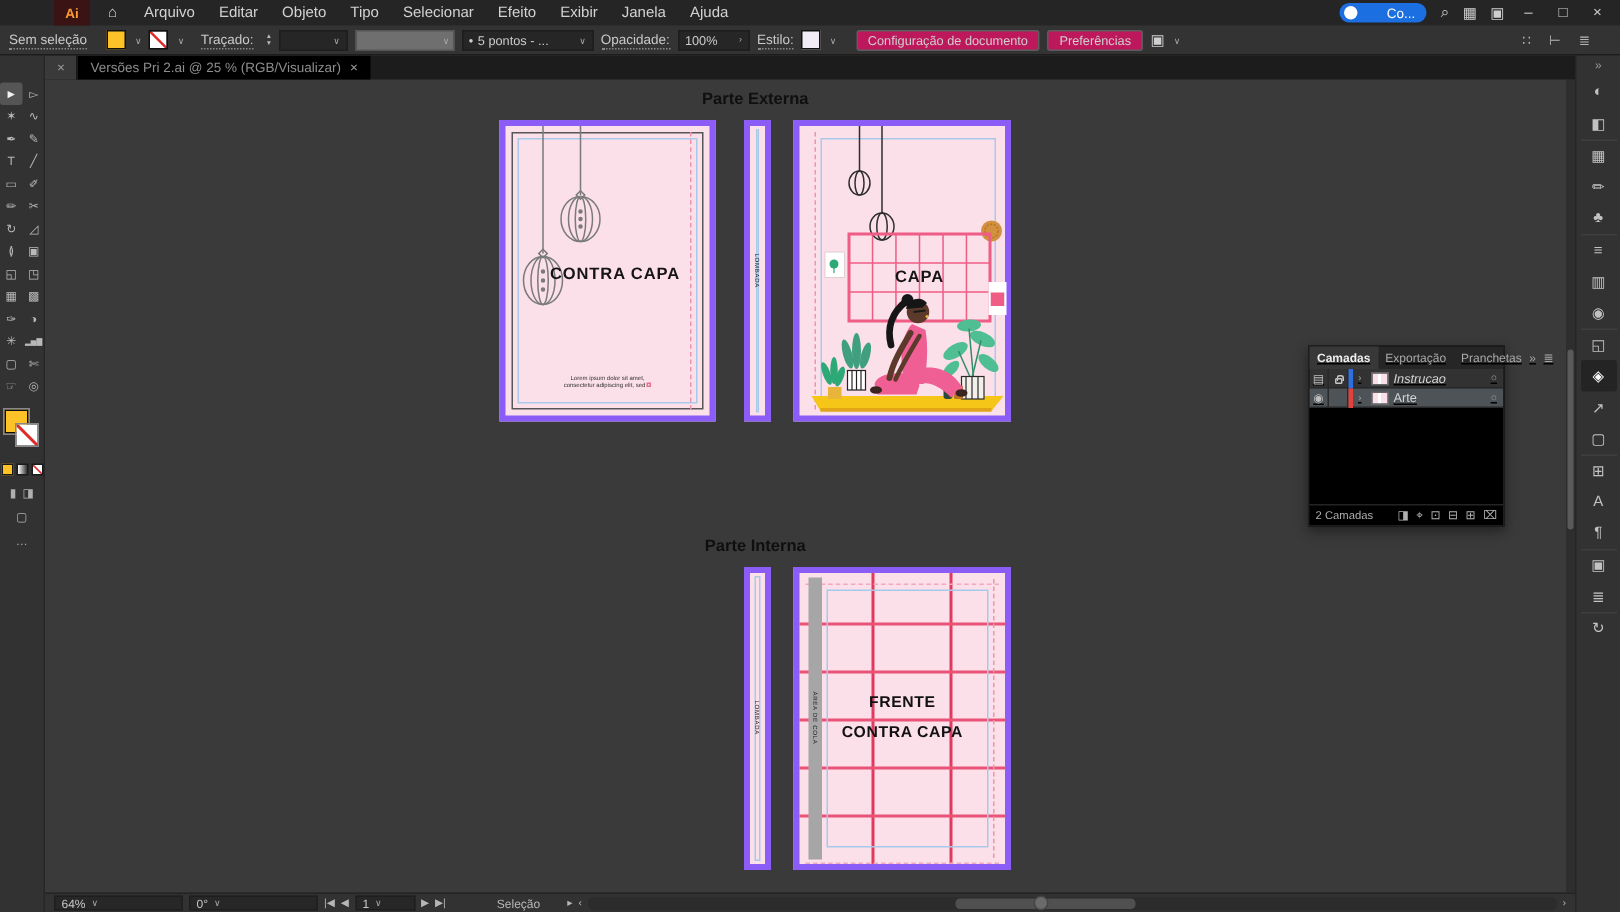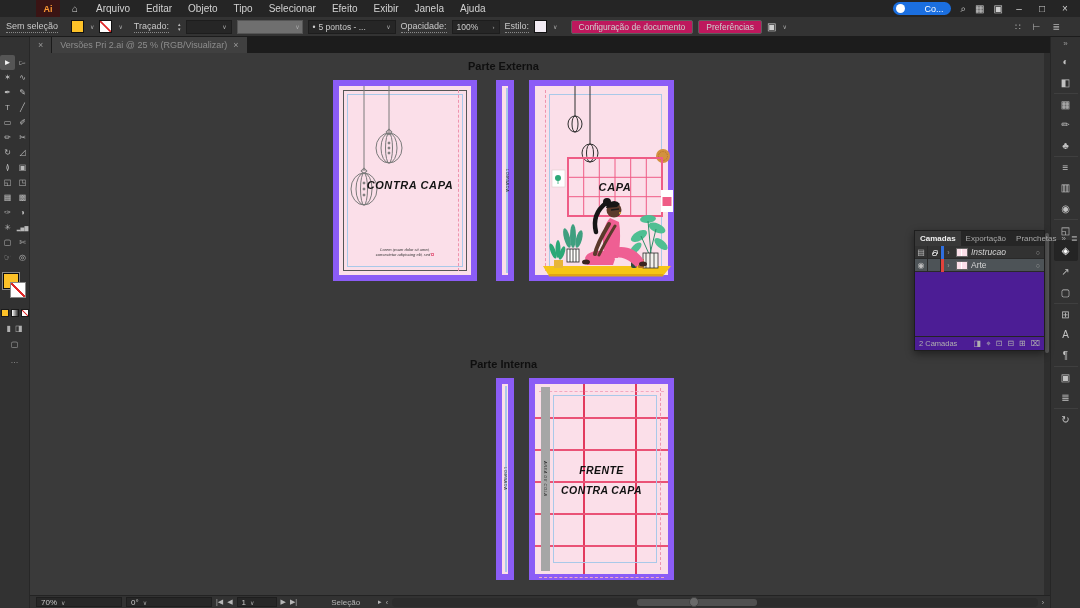--- a/index.html
+++ b/index.html
@@ -25,40 +25,40 @@
   .stepper{display:flex;flex-direction:column;color:#bbb;font-size:5px;line-height:5px;margin-left:4px;}
   .combo{background:#262626;border:1px solid #1d1d1d;height:14px;display:flex;align-items:center;color:#ccc;font-size:8.5px;padding:0 4px;gap:3px;}
   .combo .chev{margin-left:auto;}
   .profile{width:66px;background:#6f6f6f;border:1px solid #555;height:14px;display:flex;align-items:center;}
   .btn{border:1px solid #5d5d5d;border-radius:2px;color:#cfcfcf;font-size:8.5px;height:14px;display:flex;align-items:center;padding:0 7px;background:#be185d;}
   #ob-right{margin-left:auto;display:flex;align-items:center;gap:12px;padding-right:14px;color:#b5b5b5;font-size:9px;}
   
   #tabbar{position:absolute;top:37px;left:30px;width:1020px;height:16px;background:#1c1c1c;display:flex;z-index:40;}
   .tab{display:flex;align-items:center;gap:6px;font-size:9px;padding:0 8px;height:16px;}
   .tab.on{background:#3a3a3a;color:#dcdcdc;}
-  .tab.off{background:#404040;color:#8d8d8d;border-left:1px solid #1a1a1a;}
+  .tab.off{background:#000000;color:#8d8d8d;border-left:1px solid #1a1a1a;}
   .tab .x{font-size:9px;color:#9a9a9a;}
   
   #tools{position:absolute;top:37px;left:0;width:30px;bottom:0;background:#323232;border-right:1px solid #272727;z-index:45;padding-top:18px;}
   #toolgrid{display:grid;grid-template-columns:15px 15px;}
   .tl{height:15px;display:flex;align-items:center;justify-content:center;color:#b9b9b9;font-size:8px;}
   .tl.act{background:#555;border-radius:2px;color:#f2f2f2;}
   #fillstroke{position:relative;height:32px;margin-top:8px;}
   #fs-fill{position:absolute;left:3px;top:0;width:16px;height:16px;background:#fdc228;border:1px solid #0d0d0d;outline:1px solid #888;}
   #fs-stroke{position:absolute;left:10px;top:9px;width:16px;height:16px;border:1px solid #888;background:linear-gradient(to top right,#fff 44%,#e02929 46%,#e02929 54%,#fff 56%);}
   #miniswrow{display:flex;gap:2px;justify-content:center;margin-top:4px;}
   .msw{width:8px;height:8px;border:1px solid #1a1a1a;}
   .msw1{background:#fdc228;}
   .msw2{background:linear-gradient(to right,#fff,#333);}
   .msw3{background:linear-gradient(to top right,#fff 40%,#e02929 47%,#e02929 53%,#fff 60%);}
   .tminor{display:flex;justify-content:center;gap:4px;color:#b0b0b0;font-size:8px;margin-top:7px;}
   
   #canvas{position:absolute;left:30px;top:53px;width:1020px;bottom:13px;background:#3a3a3a;overflow:hidden;}
   .sec-title{position:absolute;left:303px;width:341px;text-align:center;color:#0f0f0f;font-size:11px;font-weight:bold;}
-  .ab{position:absolute;background:#fbdfe9;border:6px solid #8b5cf6;font-style:italic;}
+  .ab{position:absolute;background:#fbdfe9;border:4px solid #8b5cf6;}
   .frame{position:absolute;border:1px solid #a9c9e9;}
   .frame-dark{position:absolute;border:1px solid #565656;}
   .dashv{position:absolute;top:4px;bottom:4px;width:0;border-left:1px dashed #ef93ae;}
   .dashh{position:absolute;left:4px;right:4px;height:0;border-top:1px dashed #f3a8c0;}
   .vline{position:absolute;top:0;bottom:0;width:2px;background:#e23a5e;}
   .hline{position:absolute;left:0;right:0;height:1.5px;background:#ea5276;}
   .strip{position:absolute;top:3px;bottom:3px;width:9px;background:#a6a6a6;display:flex;align-items:center;justify-content:center;}
   .vtext{writing-mode:vertical-rl;font-size:4px;color:#1d1d1d;letter-spacing:.5px;white-space:nowrap;}
   .cover-label{position:absolute;font-weight:600;color:#141414;letter-spacing:.6px;text-align:center;font-size:11px;}
   .int-label{position:absolute;left:0;right:0;text-align:center;font-weight:600;color:#111;font-size:10.5px;letter-spacing:.4px;}
@@ -75,21 +75,21 @@
   #hscroll{flex:1;height:9px;background:#2c2c2c;border-radius:4px;position:relative;}
   #hthumb{position:absolute;left:38%;width:120px;top:1px;bottom:1px;background:#505050;border-radius:3px;}
   #hknob{position:absolute;left:46%;top:-1px;width:10px;height:10px;background:#6a6a6a;border-radius:50%;border:1px solid #444;}
   
   #dock{position:absolute;right:0;top:37px;bottom:0;width:30px;background:#323232;border-left:1px solid #262626;z-index:45;display:flex;flex-direction:column;align-items:center;padding-top:2px;}
   .dk{width:24px;height:21px;display:flex;align-items:center;justify-content:center;color:#c2c2c2;font-size:10px;border-radius:2px;}
   .dk.sep{border-top:1px solid #3f3f3f;border-radius:0;}
   .dk.act{background:#242424;color:#fff;}
   #dock-collapse{color:#9a9a9a;font-size:8px;height:12px;}
   
-  #layers{position:absolute;left:914px;top:230px;width:131px;height:121px;background:#4c1d95;border:1px solid #1e1e1e;box-shadow:0 3px 8px rgba(0,0,0,.45);z-index:60;}
+  #layers{position:absolute;left:872px;top:230px;width:131px;height:121px;background:#000000;border:1px solid #1e1e1e;box-shadow:0 3px 8px rgba(0,0,0,.45);z-index:60;text-decoration:underline;}
   #lp-tabs{height:15px;background:#262626;display:flex;align-items:center;font-size:8px;color:#a8a8a8;}
   .lptab{padding:0 5px;height:15px;display:flex;align-items:center;}
   .lptab.on{background:#383838;color:#efefef;font-weight:bold;}
   #lp-ovf{margin-left:auto;display:flex;gap:5px;padding-right:4px;color:#a8a8a8;font-size:8px;}
   .lrow{height:13px;display:flex;align-items:center;font-size:8.5px;color:#d4d4d4;background:#323232;border-bottom:1px solid #292929;}
   .lrow.sel{background:#4d5357;}
   .lcell{width:13px;text-align:center;font-size:8px;color:#bdbdbd;border-right:1px solid #292929;height:13px;line-height:13px;}
   .locki{display:inline-block;width:5px;height:4px;border:1px solid #c4c4c4;border-radius:1px;position:relative;top:1px;}
   .locki::before{content:"";position:absolute;top:-3px;left:0;width:3px;height:3px;border:1px solid #c4c4c4;border-bottom:none;border-radius:2px 2px 0 0;}
   .cbar{width:3px;height:13px;}
@@ -461,21 +461,21 @@
   <span class="dk sep">⊞</span>
   <span class="dk">A</span>
   <span class="dk">¶</span>
   <span class="dk sep">▣</span>
   <span class="dk">≣</span>
   <span class="dk sep">↻</span>
 </div>
 
 <div id="statusbar">
   <span class="scombo" style="width:86px;">
-      <span>70%</span>
+      <span>64%</span>
       <span class="chev">∨</span>
     </span>
   <span class="scombo" style="width:86px;">
       <span>0°</span>
       <span class="chev">∨</span>
     </span>
   <span class="navic">|◀</span>
   <span class="navic">◀</span>
   <span class="scombo" style="width:40px;">
       <span>1</span>

